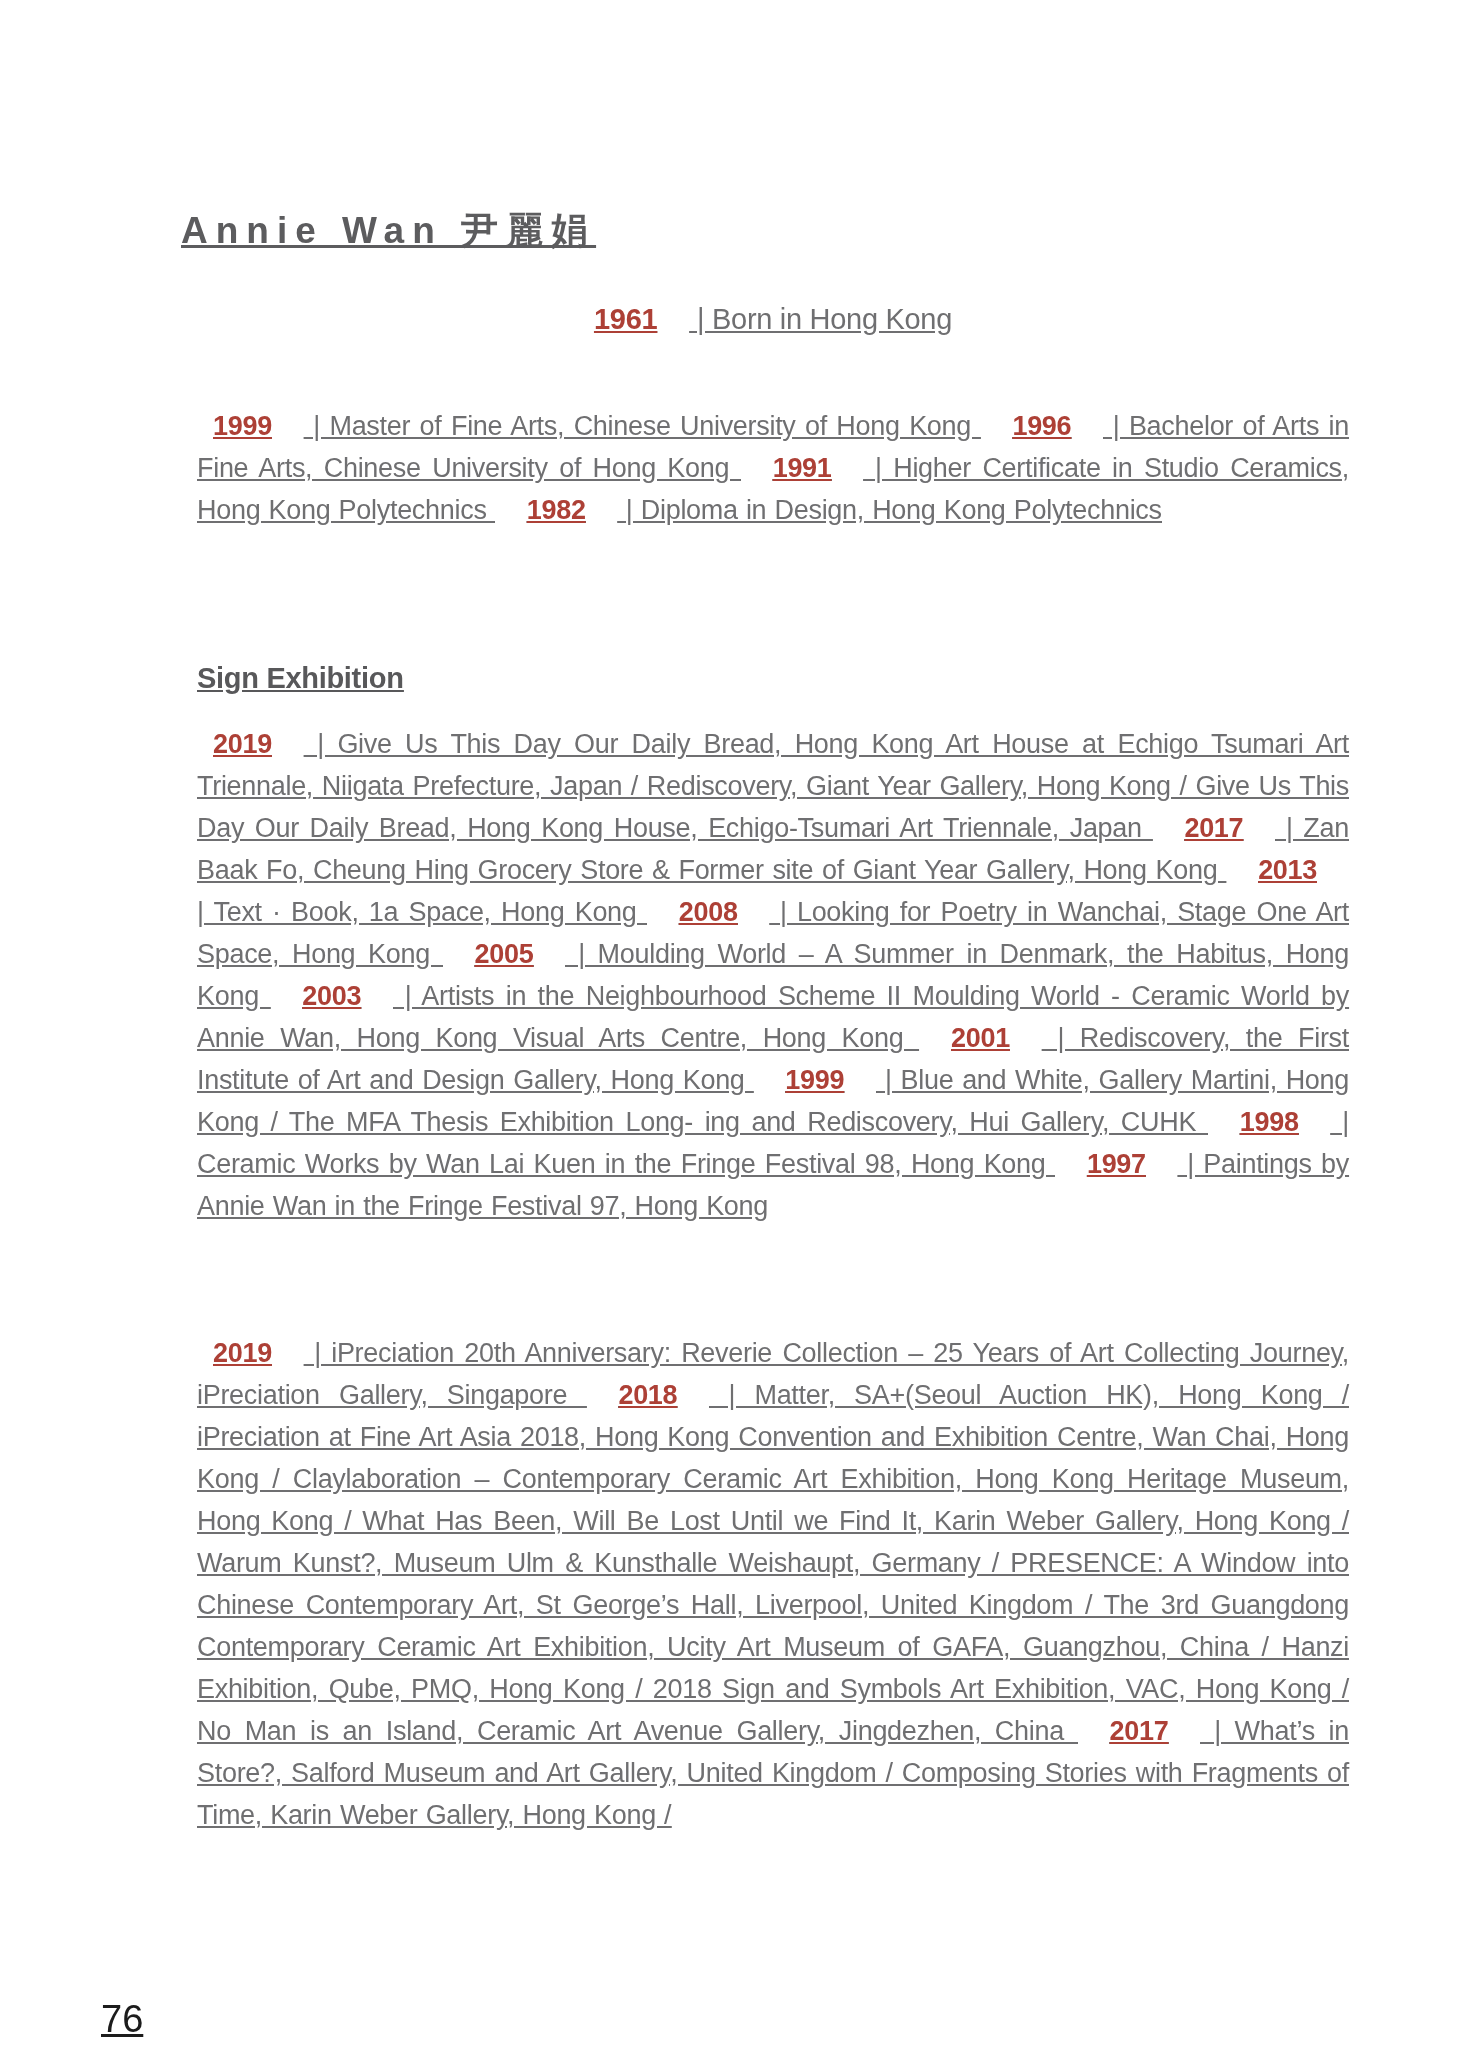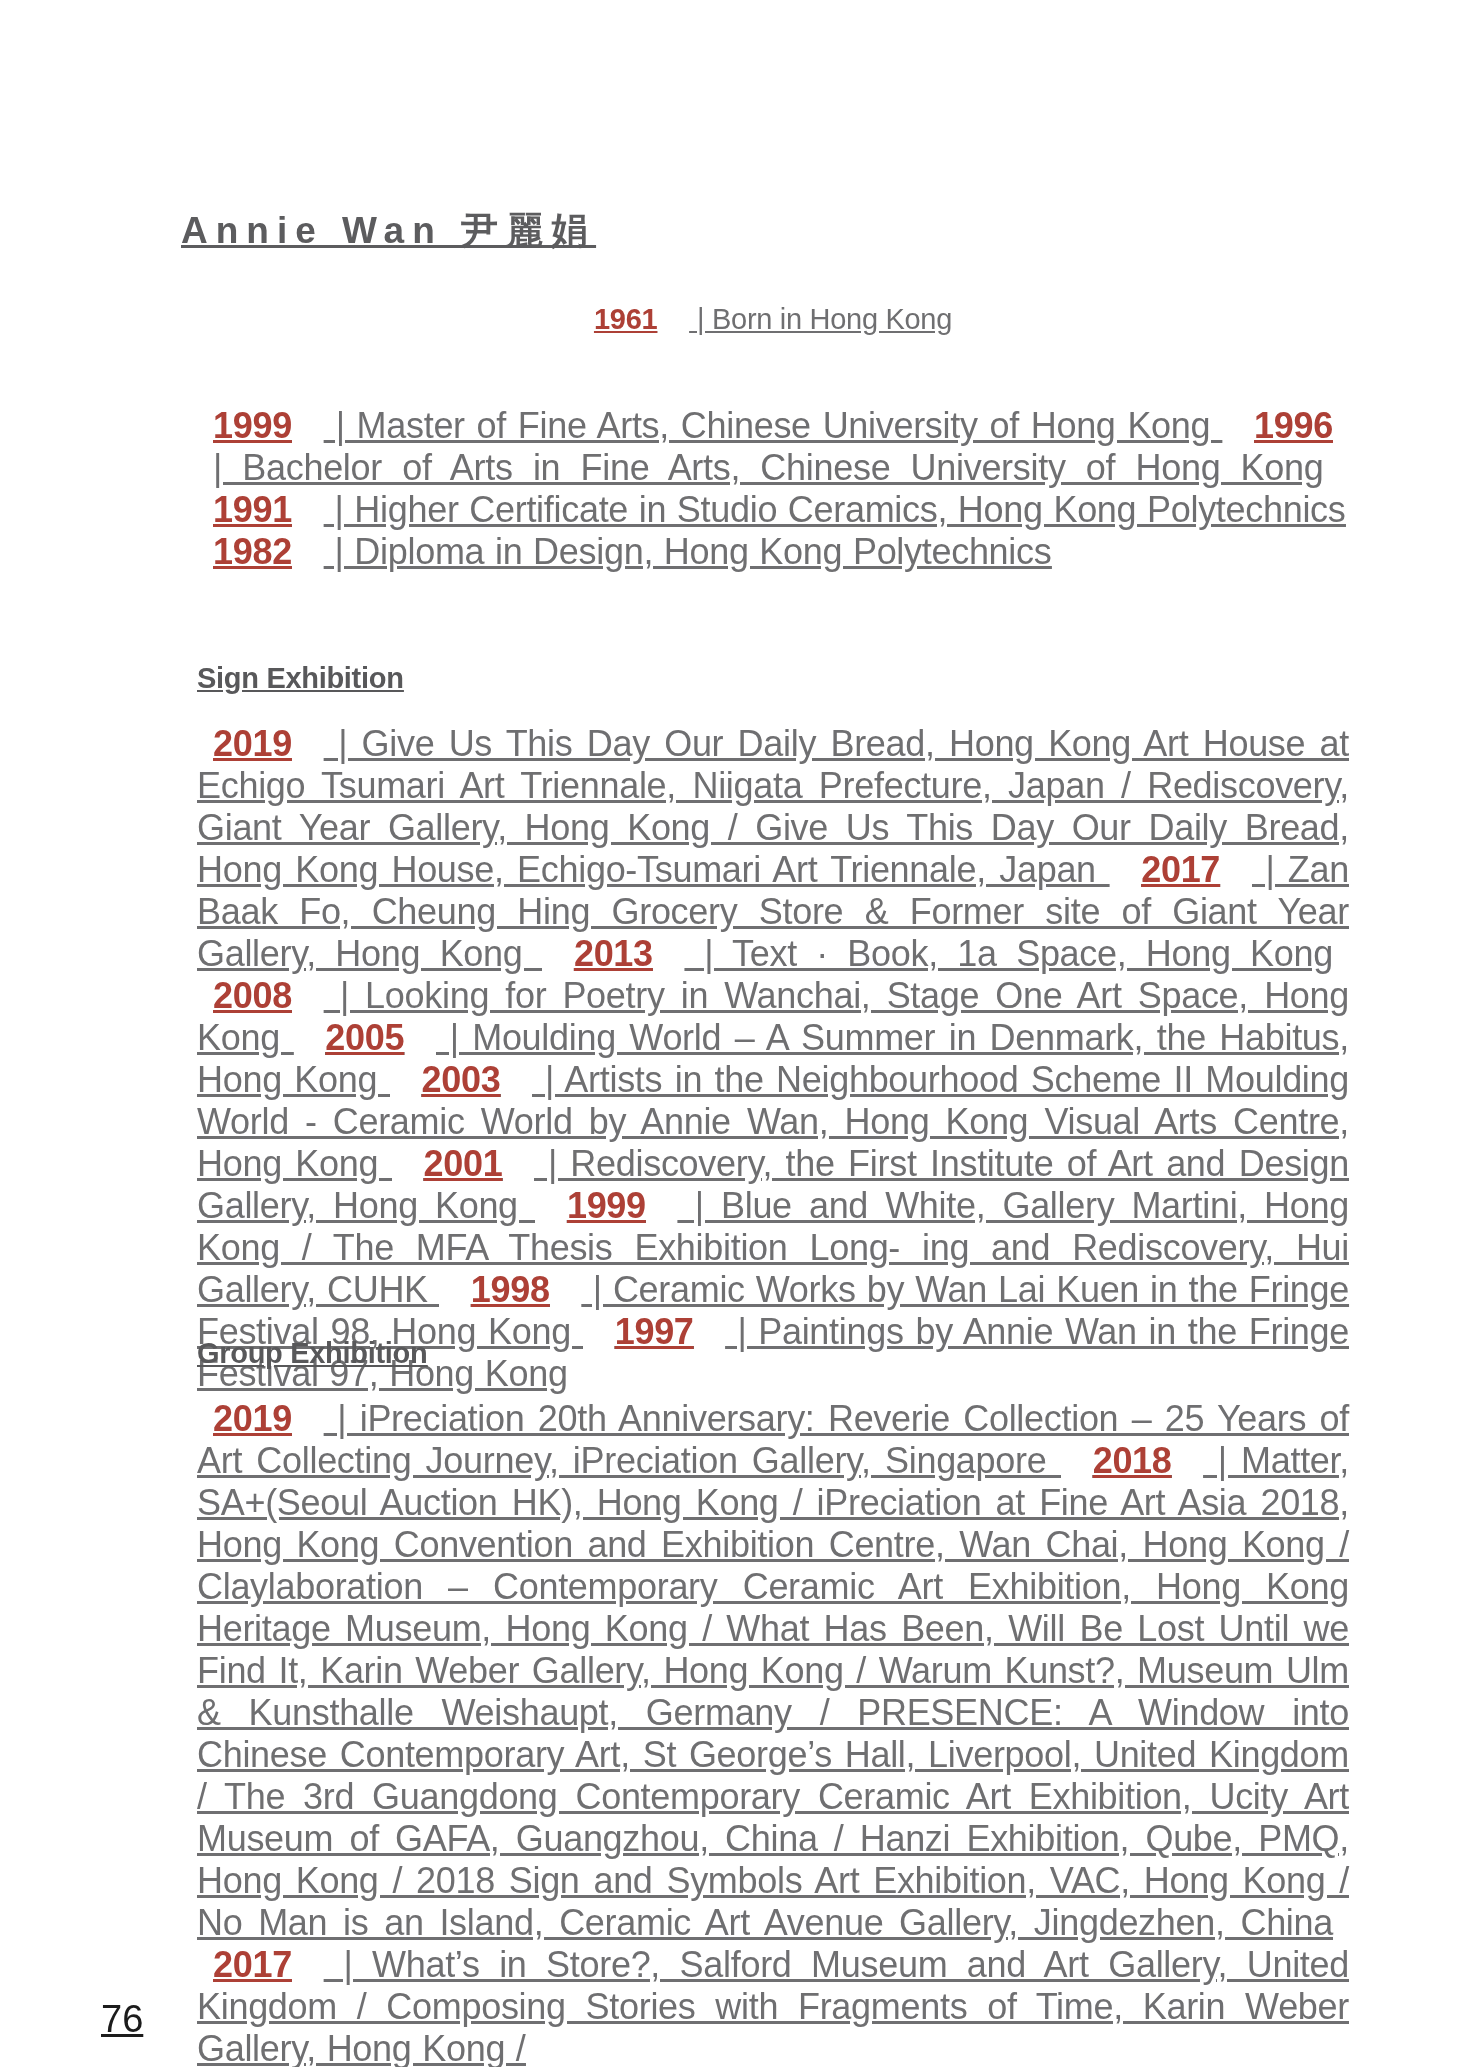--- a/index.html
+++ b/index.html
@@ -50,21 +50,21 @@
   .sec-solo      { top: 593px; }
   .sec-group     { top: 1268px; }
   .heading {
     font-size: 29px;
     font-weight: 700;
     color: #58585a;
     line-height: 42px;
     letter-spacing: -0.3px;
   }
   .para {
-    font-size: 36px;
+    font-size: 27px;
     line-height: 42px;
     color: #6f6f71;
     text-align: justify;
     letter-spacing: -0.3px;
     word-spacing: 1px;
   }
   .para .year, .bio .year {
     color: #ad4036;
     font-weight: 700;
   }
@@ -89,19 +89,18 @@
   <section class="section sec-education">
     <p class="para"><span class="year">1999</span><span class="txt"> | Master of Fine Arts, Chinese University of Hong Kong </span><span class="year">1996</span><span class="txt"> | Bachelor of Arts in Fine Arts, Chinese University of Hong Kong </span><span class="year">1991</span><span class="txt"> | Higher Certificate in Studio Ceramics, Hong Kong Polytechnics </span><span class="year">1982</span><span class="txt"> | Diploma in Design, Hong Kong Polytechnics</span></p>
   </section>
 
   <section class="section sec-solo">
     <h2 class="heading">Sign Exhibition</h2>
     <p class="para"><span class="year">2019</span><span class="txt"> | Give Us This  Day Our Daily Bread, Hong Kong Art House at Echigo Tsumari Art Triennale, Niigata Prefecture, Japan / Rediscovery, Giant Year Gallery, Hong Kong / Give Us This Day Our Daily Bread, Hong Kong House, Echigo-Tsumari Art Triennale, Japan </span><span class="year">2017</span><span class="txt"> | Zan Baak Fo, Cheung Hing Grocery Store &amp; Former site of Giant Year Gallery, Hong Kong </span><span class="year">2013</span><span class="txt"> | Text · Book, 1a Space, Hong Kong </span><span class="year">2008</span><span class="txt"> | Looking for Poetry in Wanchai, Stage One Art Space, Hong Kong </span><span class="year">2005</span><span class="txt"> | Moulding World – A Summer in Denmark, the Habitus, Hong Kong </span><span class="year">2003</span><span class="txt"> | Artists in the Neighbourhood Scheme II Moulding World - Ceramic World by Annie Wan, Hong Kong Visual Arts Centre, Hong Kong </span><span class="year">2001</span><span class="txt"> | Rediscovery, the First Institute of Art and Design Gallery, Hong Kong </span><span class="year">1999</span><span class="txt"> | Blue and White, Gallery Martini, Hong Kong / The MFA Thesis Exhibition Long- ing and Rediscovery, Hui Gallery, CUHK </span><span class="year">1998</span><span class="txt"> | Ceramic Works by Wan Lai Kuen in the Fringe Festival 98, Hong Kong </span><span class="year">1997</span><span class="txt"> | Paintings by Annie Wan in the Fringe Festival 97, Hong Kong</span></p>
   </section>
 
   <section class="section sec-group">
-    <h2 class="heading">Group Exhibition</h2>
     <p class="para"><span class="year">2019</span><span class="txt"> | iPreciation 20th Anniversary: Reverie Collection – 25 Years of Art Collecting Journey, iPreciation Gallery, Singapore </span><span class="year">2018</span><span class="txt"> | Matter, SA+(Seoul Auction HK), Hong Kong  / iPreciation at Fine Art Asia 2018, Hong Kong Convention and Exhibition Centre, Wan Chai, Hong Kong / Claylaboration – Contemporary Ceramic Art Exhibition, Hong Kong Heritage Museum, Hong Kong / What Has Been, Will Be Lost Until we Find It, Karin Weber Gallery, Hong Kong / Warum Kunst?, Museum Ulm &amp; Kunsthalle Weishaupt, Germany / PRESENCE: A Window into Chinese Contemporary Art, St George’s Hall, Liverpool, United Kingdom / The 3rd Guangdong Contemporary Ceramic Art Exhibition, Ucity Art Museum of GAFA, Guangzhou, China / Hanzi Exhibition, Qube, PMQ, Hong Kong / 2018 Sign and Symbols Art Exhibition, VAC, Hong Kong / No Man is an Island, Ceramic Art Avenue Gallery, Jingdezhen, China </span><span class="year">2017</span><span class="txt"> | What’s in Store?, Salford Museum and Art Gallery, United Kingdom / Composing Stories with Fragments of Time, Karin Weber Gallery, Hong Kong /</span></p>
   </section>
 
   <div class="page-number">76</div>
 
 </div>
 
 </body></html>

